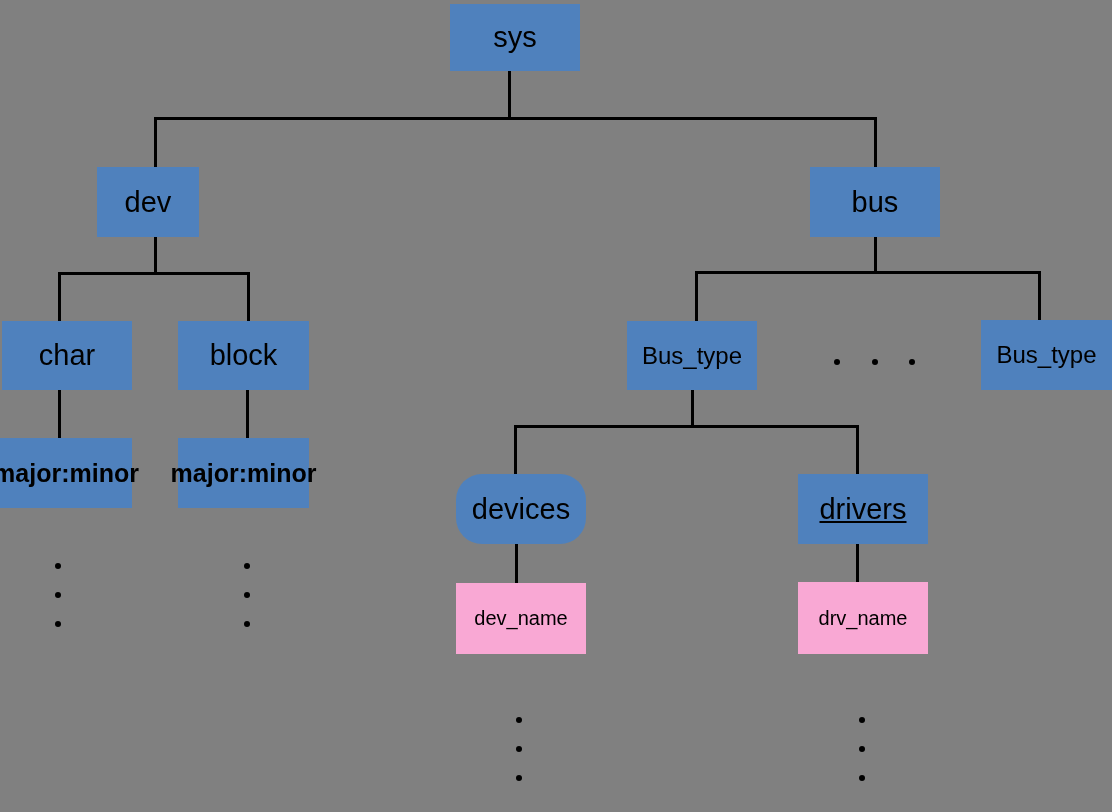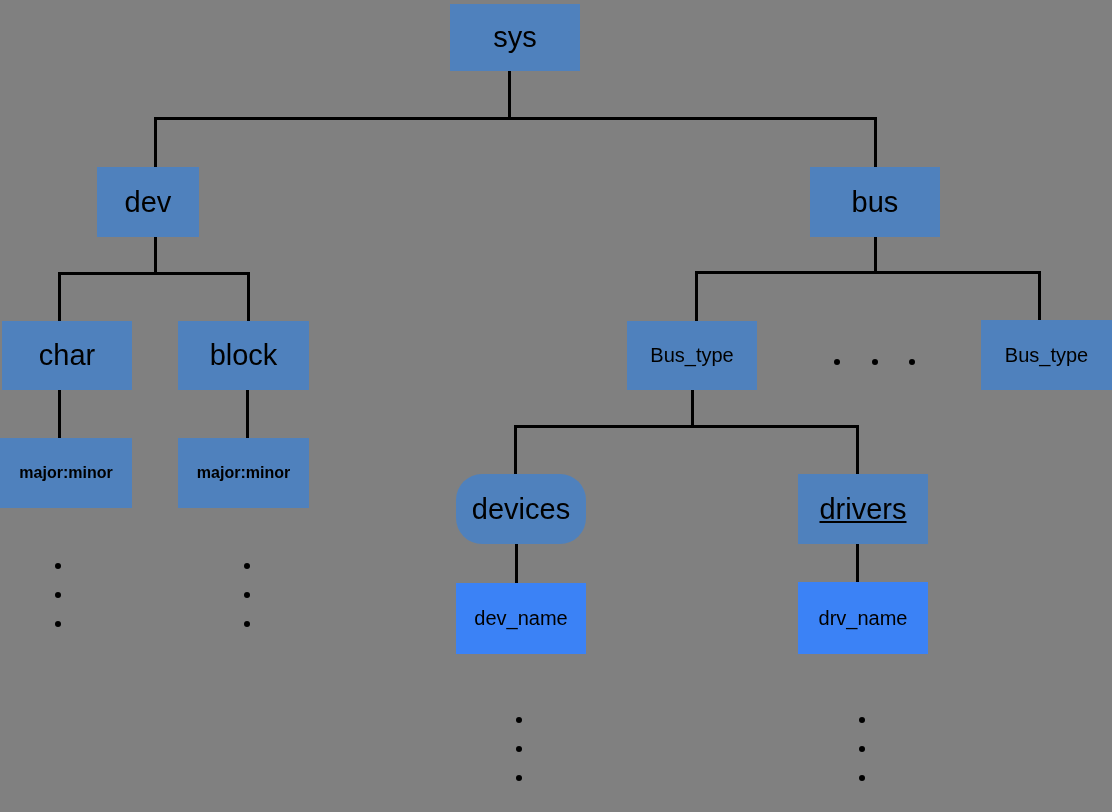--- a/index.html
+++ b/index.html
@@ -12,24 +12,24 @@
     padding-left:44px;
   }
   .node{
     position:absolute;
     display:flex;align-items:center;justify-content:center;
     color:#000;
     text-align:center;
     box-sizing:border-box;
   }
   .node.blue{background:#4f81bd;}
-  .node.green{background:#3b82f6;}
+  .node.green{background:#f9a8d4;}
   .node-lg{font-size:29px;}
-  .node-md{font-size:20px;}
-  .node-sm{font-size:16px;font-weight:bold;}
+  .node-md{font-size:24px;}
+  .node-sm{font-size:25px;font-weight:bold;}
   .node-gr{font-size:20px;}
   .hline,.vline{position:absolute;background:#000;}
   .hline{height:3px;}
   .vline{width:3px;}
   .dot{position:absolute;width:6px;height:6px;background:#000;border-radius:50%;}
 </style>
 </head>
 <body>
 
 <div id="canvas">

